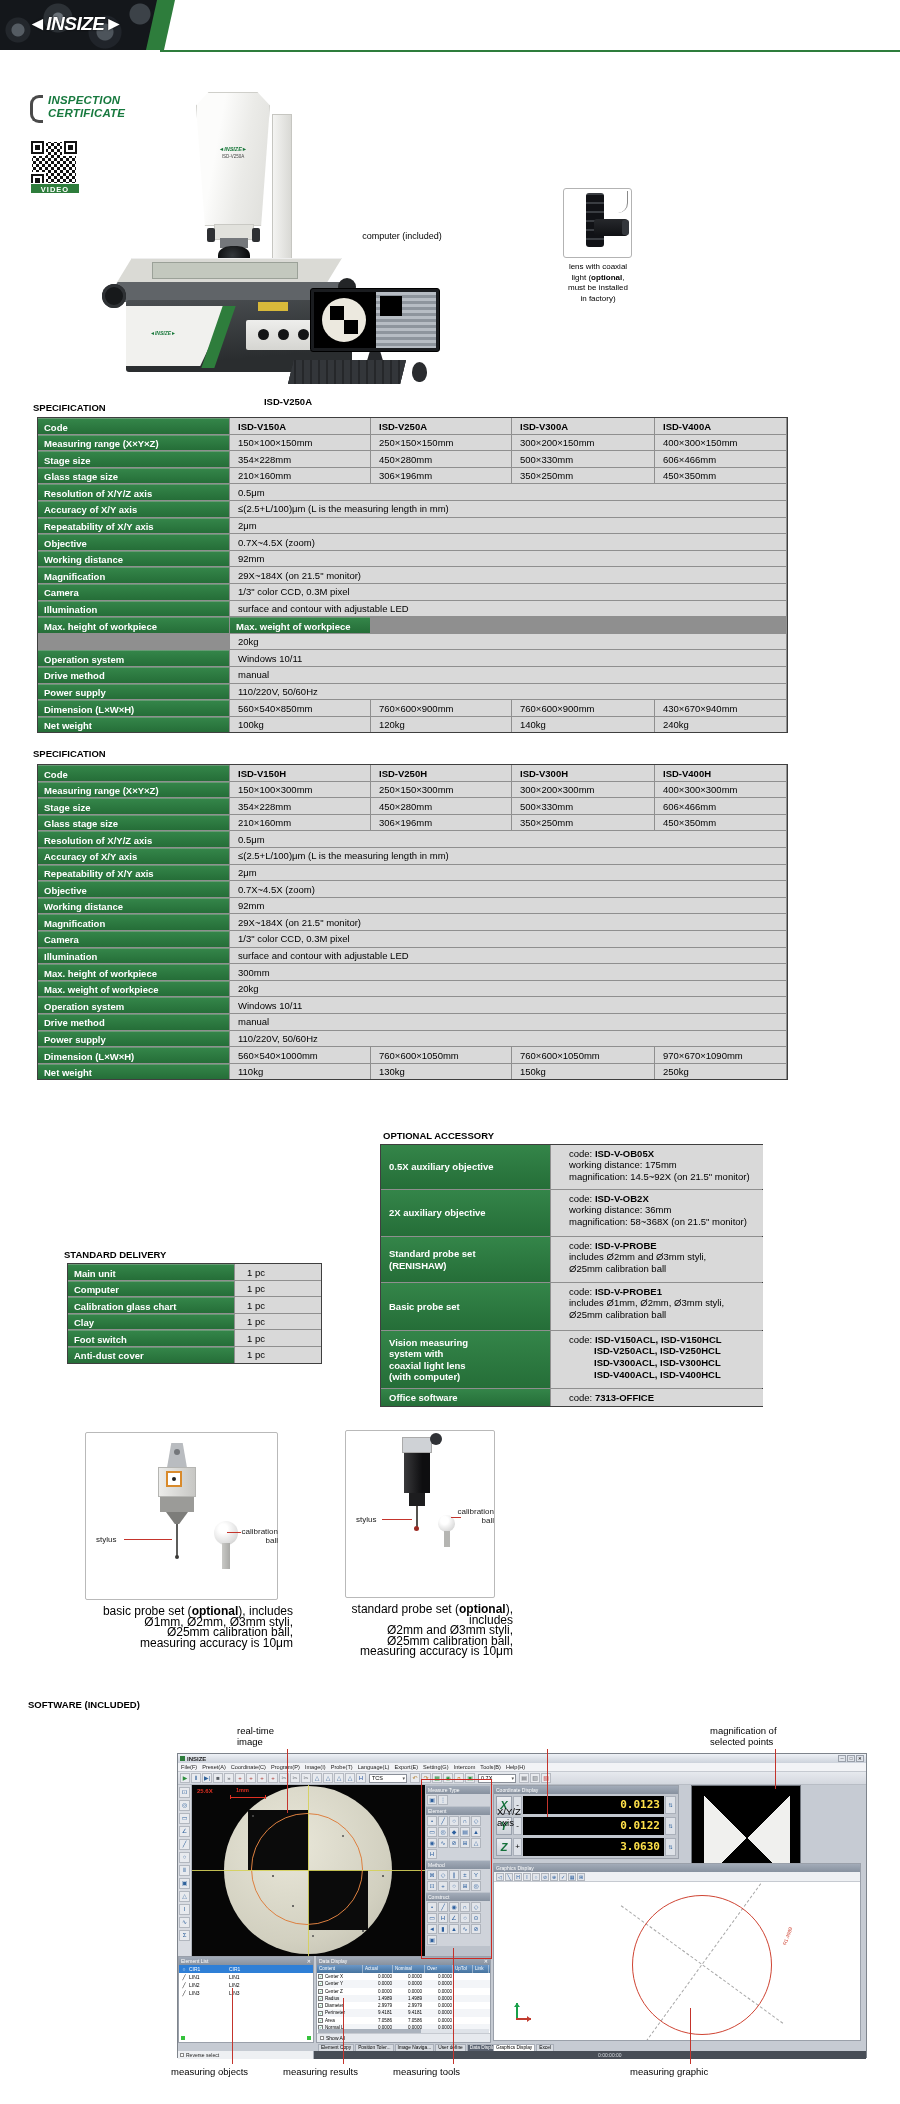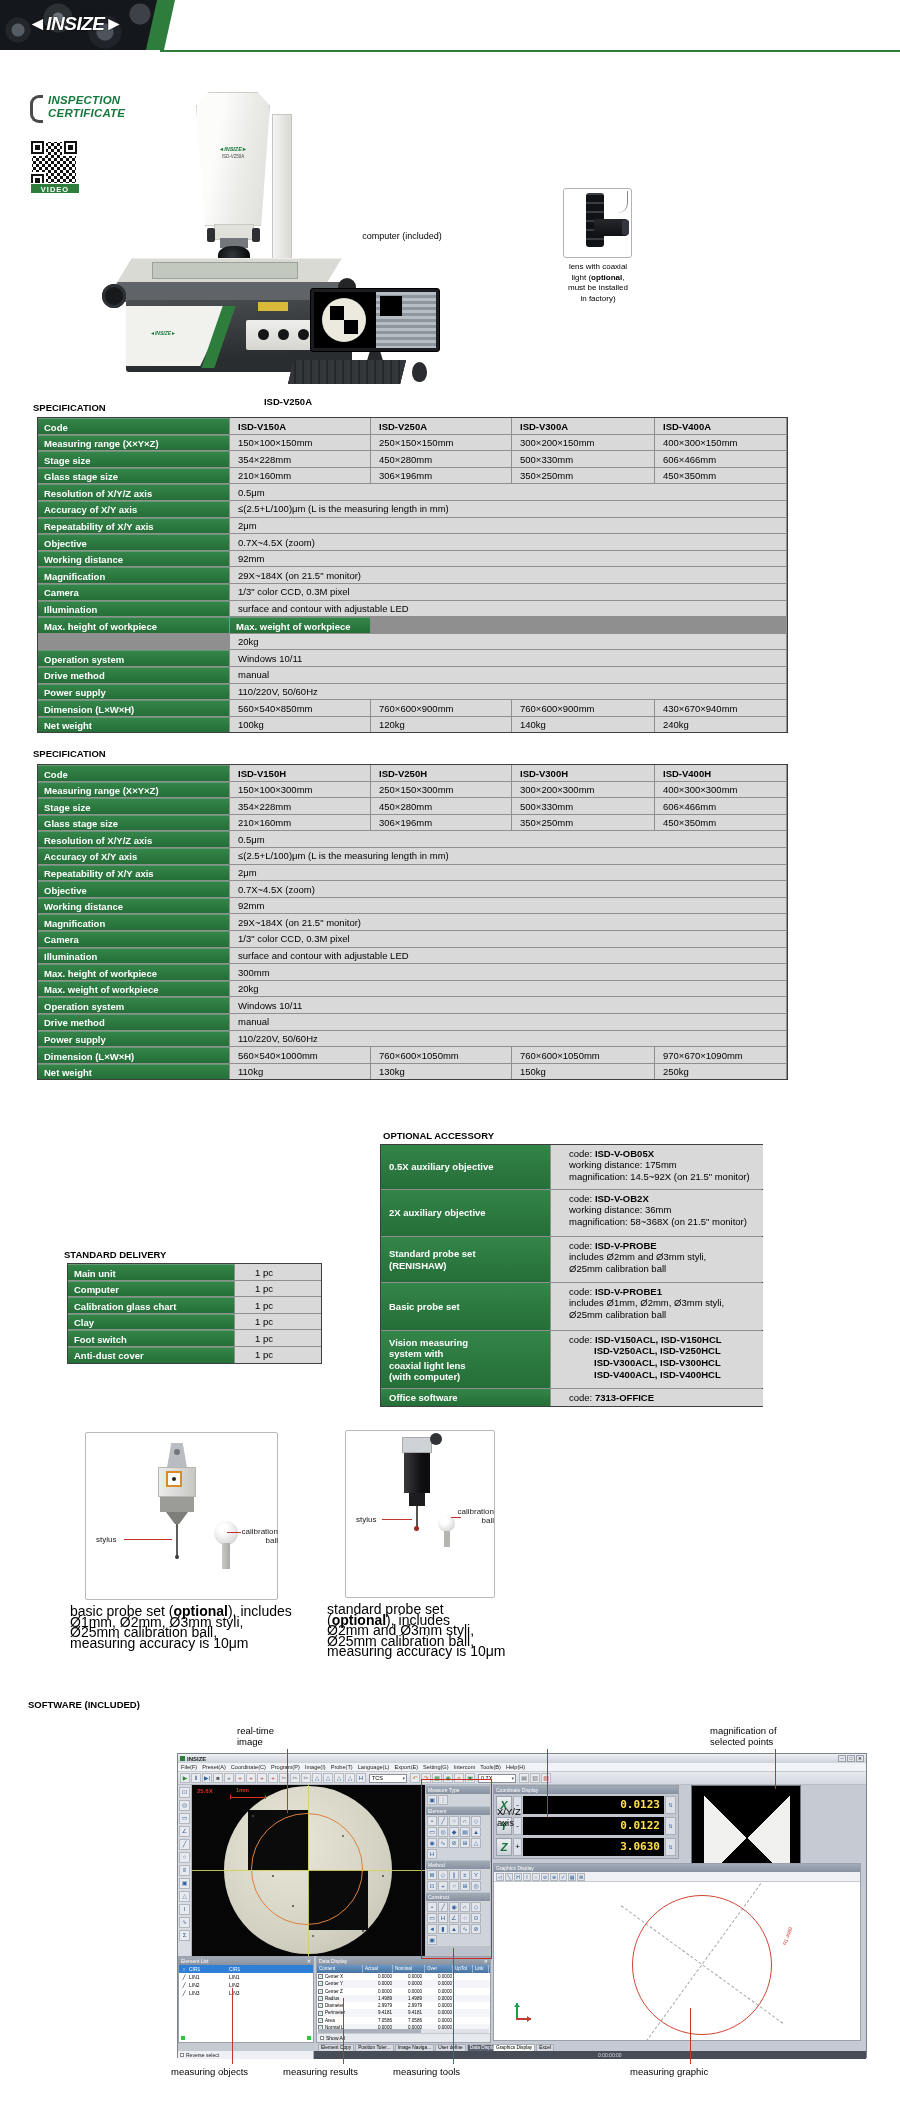--- a/index.html
+++ b/index.html
@@ -106,33 +106,33 @@
   
   .spec{position:absolute;display:grid;grid-template-columns:191px 140px 140px 142px 131px;
      grid-auto-rows:15.6px;gap:1px;background:#8f8f8f;border:1px solid #3f3f3f;width:751px}
   .spec .th,.del .th{background:linear-gradient(#348549,#256e38);color:#fff;font-weight:bold;font-size:9.5px;
      padding:2.5px 2px 0 6px;border-top:1px solid rgba(255,255,255,.3);white-space:nowrap;overflow:hidden}
   .spec .td,.del .td{background:#d9d9d9;font-size:9.5px;padding:2.5px 2px 0 8px;white-space:nowrap;overflow:hidden}
   .spec .td.b{font-weight:bold}
   .spec .span4{grid-column:2/6}
   .del{position:absolute;left:67px;top:1263px;display:grid;grid-template-columns:166px 86px;
      grid-auto-rows:15.6px;gap:1px;background:#8f8f8f;border:1px solid #3f3f3f;width:255px}
-  .del .td{padding-left:20px}
+  .del .td{padding-left:12px}
 
   
   .opt{position:absolute;left:380px;top:1144px;display:grid;grid-template-columns:169px 212px;
      grid-template-rows:44px 46px 45px 47px 57px 17px;gap:1px;background:#8f8f8f;border:1px solid #3f3f3f;width:383px}
   .opt .oth{background:linear-gradient(#348549,#256e38);color:#fff;font-weight:bold;font-size:9.5px;
      line-height:11.5px;display:flex;flex-direction:column;justify-content:center;padding-left:8px}
   .opt .otd{background:#d9d9d9;font-size:9.5px;line-height:11.9px;padding:2.5px 2px 0 18px}
   .opt .ind{margin-left:25px}
 
   
   .pbox{position:absolute;background:#fff;border:1px solid #b9b9b9;border-radius:2px}
-  .pcap{position:absolute;text-align:left;font-size:14px;line-height:10.5px}
+  .pcap{position:absolute;text-align:right;font-size:12px;line-height:10.5px}
   .plabel{position:absolute;font-size:8px;color:#222}
   .rl{position:absolute;height:1px;background:#c4342c}
   .p-brk{position:absolute;left:78px;top:10px;width:26px;height:24px;background:#b9bcc0;
      clip-path:polygon(12% 100%,28% 0,72% 0,88% 100%)}
   .p-hole{position:absolute;left:88px;top:16px;width:6px;height:6px;border-radius:50%;background:#74777b}
   .p-b1{position:absolute;left:72px;top:34px;width:38px;height:30px;background:linear-gradient(90deg,#ececea,#c7c7c4);border:1px solid #b5b5b2}
   .p-lbl{position:absolute;left:80px;top:38px;width:16px;height:16px;background:#fff;border:2px solid #d98a2b}
   .p-dot{position:absolute;left:86px;top:44px;width:4px;height:4px;background:#222;border-radius:50%}
   .p-b2{position:absolute;left:74px;top:64px;width:34px;height:15px;background:#9b9b98}
   .p-cone{position:absolute;left:80px;top:79px;width:22px;height:12px;background:#7d7d7a;

